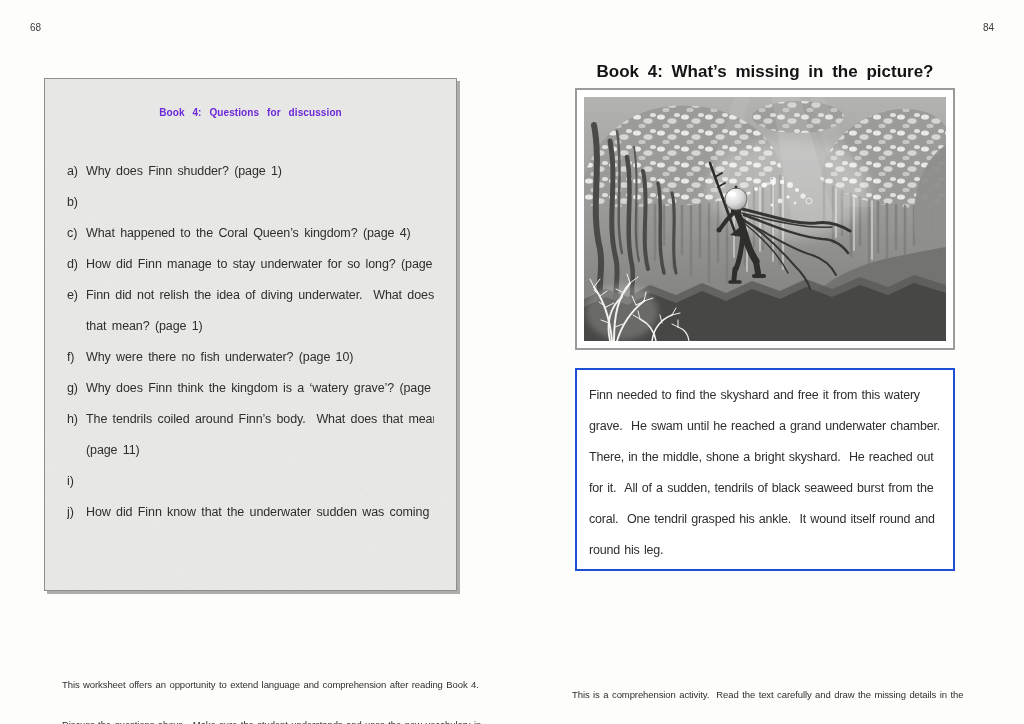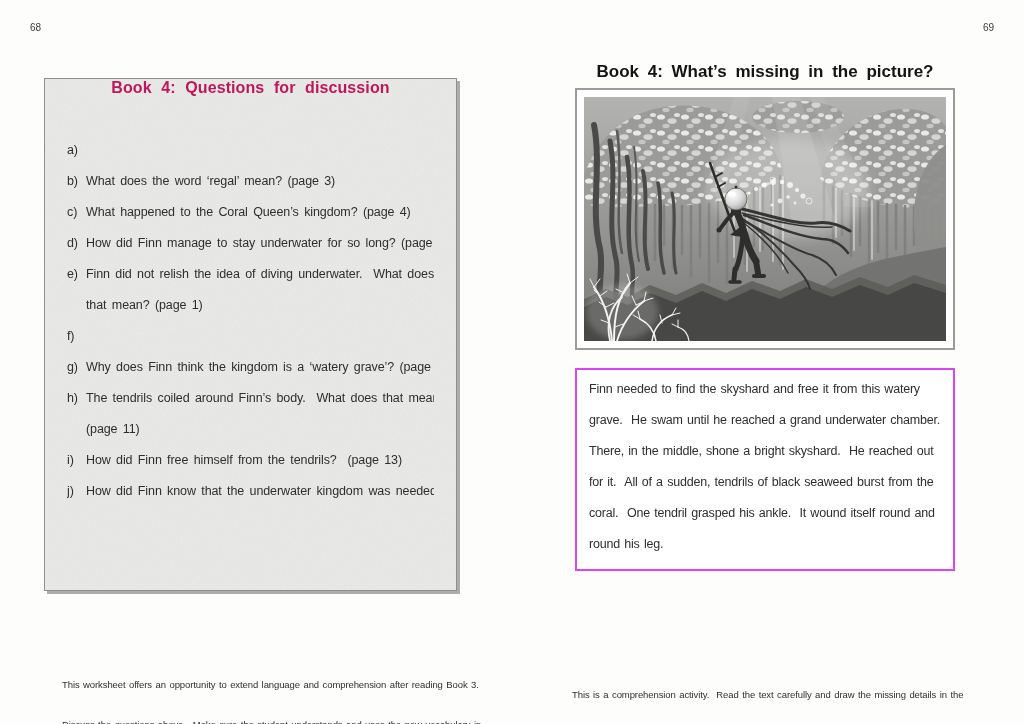--- a/index.html
+++ b/index.html
@@ -14,22 +14,22 @@
 
   
   .qbox {
     position:absolute; left:44px; top:78px; width:411px; height:511px;
     background:#eaeae8; border:1px solid #8f8f8f;
     box-shadow:3px 3px 0 #adadab;
   }
   .qbox .noise { position:absolute; left:0; top:0; width:100%; height:100%; pointer-events:none; }
   .qbox-inner { position:relative; padding:0 22px; }
   .qtitle {
-    text-align:center; font-weight:bold; font-size:16px;
-    word-spacing:5px; letter-spacing:.1px; color:#be185d; white-space:pre;
+    margin-top:28px; text-align:center; font-weight:bold; font-size:10px;
+    word-spacing:5px; letter-spacing:.1px; color:#6d28d9; white-space:pre;
   }
   .qlist { margin-top:38px; font-size:12.5px; letter-spacing:-.1px; word-spacing:2px; color:#2e2e2e; }
   .qline { height:31px; line-height:31px; white-space:pre; display:flex; overflow:hidden; }
   .qmarker { width:19px; flex:none; }
   .qcont { padding-left:19px; display:block; }
   .qcont:empty { display:none; }
 
   .footer {
     position:absolute; font-size:9.5px; line-height:13.4px;
     letter-spacing:-.1px; word-spacing:1px; color:#2f2f2f; white-space:pre;
@@ -42,61 +42,61 @@
     position:absolute; left:565px; top:62px; width:400px; text-align:center;
     font-weight:bold; font-size:17px; word-spacing:4px; color:#141414; white-space:pre;
   }
   .figframe {
     position:absolute; left:575px; top:88px; width:380px; height:262px;
     border:2px solid #9b9b99; background:#ffffff; box-sizing:border-box; padding:7px;
   }
   .figframe svg { display:block; }
   .passagebox {
     position:absolute; left:575px; top:368px; width:380px; height:203px;
-    border:2px solid #d946ef; box-sizing:border-box; background:#ffffff;
-    padding:4px 8px 0 12px; overflow:hidden;
+    border:2px solid #1d4ed8; box-sizing:border-box; background:#ffffff;
+    padding:10px 8px 0 12px; overflow:hidden;
   }
   .pline { height:31px; line-height:31px; font-size:12.5px; letter-spacing:-.2px;
            word-spacing:1px; white-space:pre; color:#2e2e2e; }
 </style>
 </head>
 <body>
 
 <div id="pn-left" class="pagenum">68</div>
-<div id="pn-right" class="pagenum">69</div>
+<div id="pn-right" class="pagenum">84</div>
 
 <div class="qbox">
   <svg class="noise" xmlns="http://www.w3.org/2000/svg" width="100%" height="100%" preserveAspectRatio="none">
     <filter id="pnoise">
         <feTurbulence type="fractalNoise" baseFrequency="0.55" numOctaves="2" stitchTiles="stitch"></feTurbulence>
       <feColorMatrix type="matrix" values="0 0 0 0 0.45  0 0 0 0 0.45  0 0 0 0 0.44  0 0 0 0.5 0"></feColorMatrix>
       </filter>
     <rect width="100%" height="100%" filter="url(#pnoise)" opacity="0.22"></rect>
   </svg>
   <div class="qbox-inner">
     <div class="qtitle">Book 4: Questions for discussion</div>
     <div class="qlist">
-      <div class="qline"><span class="qmarker">a)</span></div>
-      <div class="qline"><span class="qmarker">b)</span><span>What does the word ‘regal’ mean? (page 3)</span></div>
+      <div class="qline"><span class="qmarker">a)</span><span>Why does Finn shudder? (page 1)</span></div>
+      <div class="qline"><span class="qmarker">b)</span></div>
       <div class="qline"><span class="qmarker">c)</span><span>What happened to the Coral Queen’s kingdom? (page 4)</span></div>
       <div class="qline"><span class="qmarker">d)</span><span>How did Finn manage to stay underwater for so long? (page 7)</span></div>
       <div class="qline"><span class="qmarker">e)</span><span>Finn did not relish the idea of diving underwater.  What does</span></div>
       <div class="qline qcont">that mean? (page 1)</div>
-      <div class="qline"><span class="qmarker">f)</span></div>
+      <div class="qline"><span class="qmarker">f)</span><span>Why were there no fish underwater? (page 10)</span></div>
       <div class="qline"><span class="qmarker">g)</span><span>Why does Finn think the kingdom is a ‘watery grave’? (page 10)</span></div>
       <div class="qline"><span class="qmarker">h)</span><span>The tendrils coiled around Finn’s body.  What does that mean?</span></div>
       <div class="qline qcont">(page 11)</div>
-      <div class="qline"><span class="qmarker">i)</span><span>How did Finn free himself from the tendrils?  (page 13)</span></div>
-      <div class="qline"><span class="qmarker">j)</span><span>How did Finn know that the underwater kingdom was needed</span></div>
+      <div class="qline"><span class="qmarker">i)</span></div>
+      <div class="qline"><span class="qmarker">j)</span><span>How did Finn know that the underwater sudden was coming</span></div>
     </div>
   </div>
 </div>
 
 <div id="footer-left" class="footer">
-  <div>This worksheet offers an opportunity to extend language and comprehension after reading Book 3.</div>
+  <div>This worksheet offers an opportunity to extend language and comprehension after reading Book 4.</div>
   <div>Discuss the questions above.  Make sure the student understands and uses the new vocabulary in</div>
   
 </div>
 
 <div class="rtitle">Book 4: What’s missing in the picture?</div>
 
 <div class="figframe">
   <svg width="362" height="244" viewBox="0 0 362 244" xmlns="http://www.w3.org/2000/svg">
     <defs>
       <linearGradient id="bgGrad" x1="0" y1="0" x2="0" y2="1">

